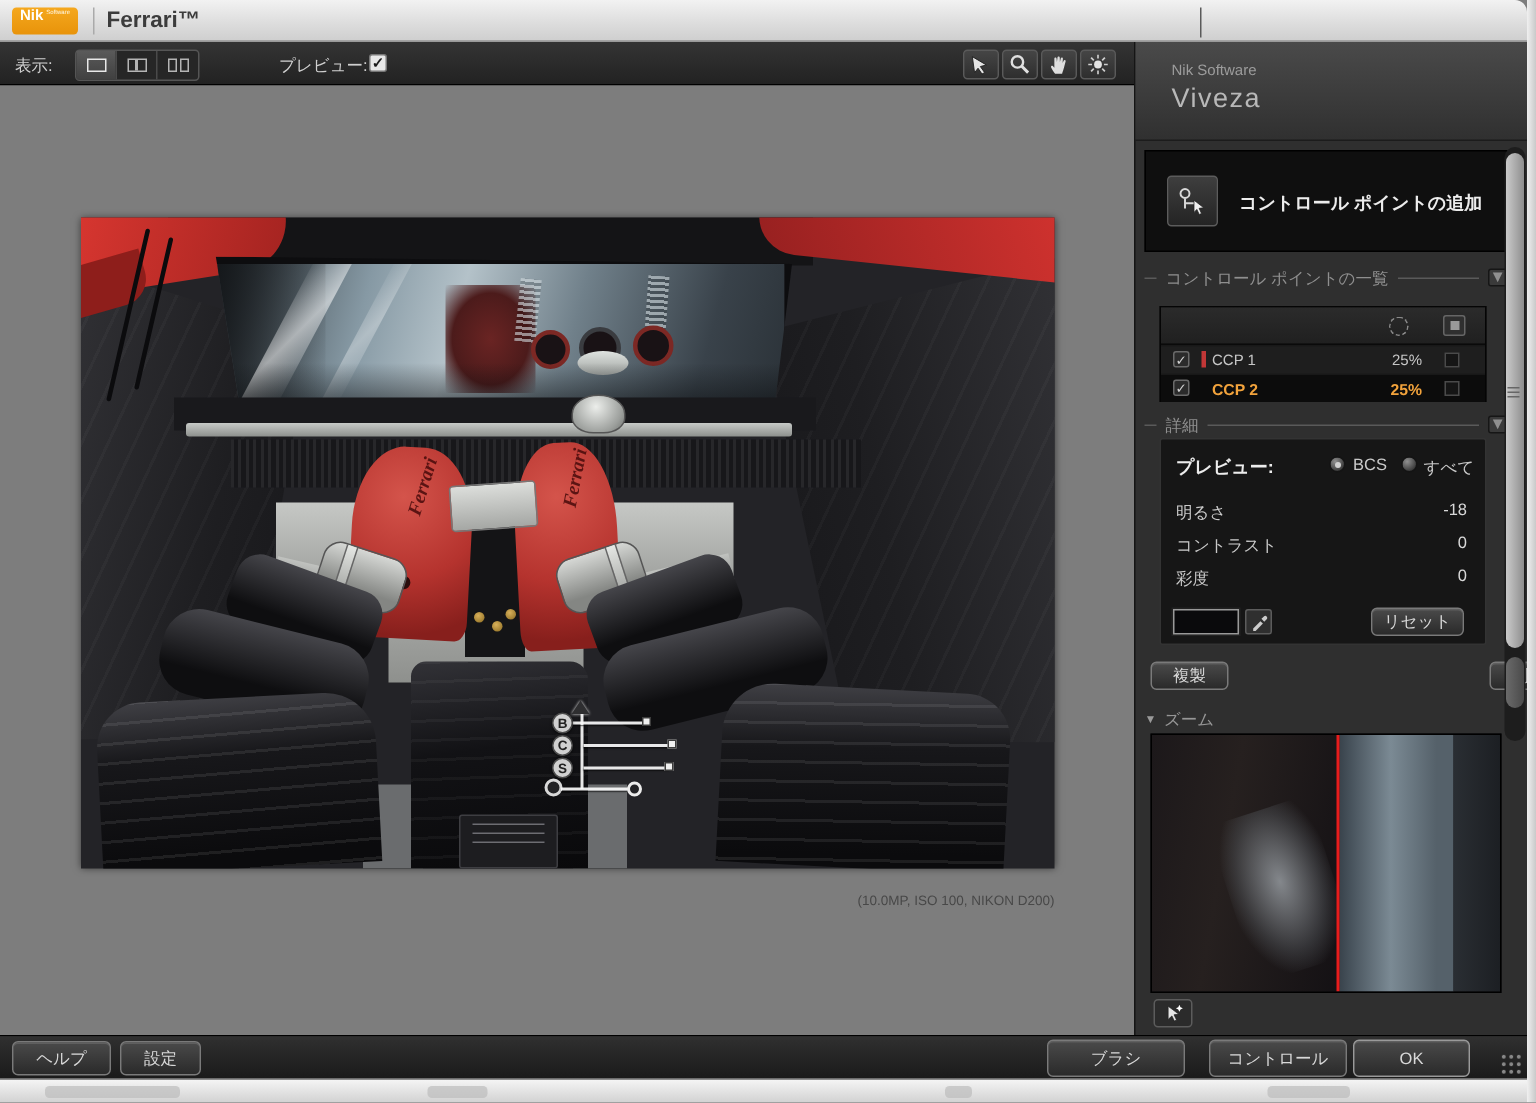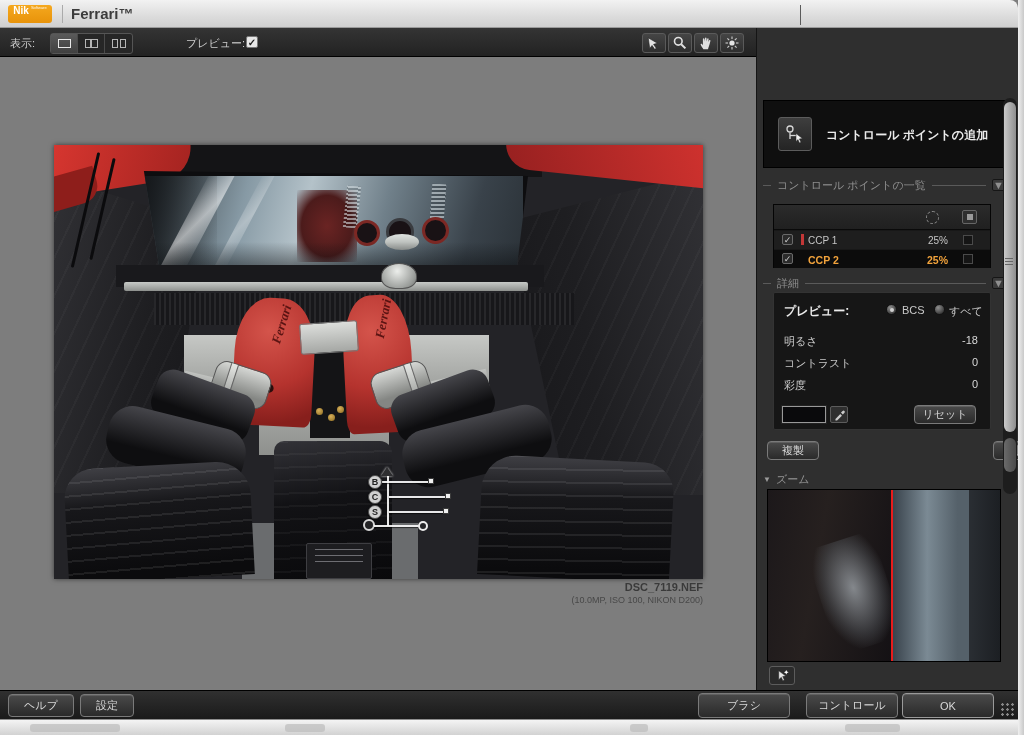--- a/index.html
+++ b/index.html
@@ -337,25 +337,28 @@
       <div class="abs cp-circle" style="left:314px;top:345px;">C</div>
       <div class="abs cp-circle" style="left:314px;top:360px;">S</div>
       <div class="abs cp-handle" style="left:374px;top:333px;"></div>
       <div class="abs cp-handle" style="left:391px;top:348px;"></div>
       <div class="abs cp-handle" style="left:389px;top:363px;"></div>
       <div class="abs cp-dot" style="left:309px;top:374px;"></div>
       <div class="abs cp-line" style="left:320px;top:380px;width:46px;height:1.5px;"></div>
       <div class="abs cp-ring" style="left:364px;top:376px;"></div>
     </div>
 
-    <div class="caption1">DSC_7119.NEF</div>
     <div class="caption2">(10.0MP, ISO 100, NIKON D200)</div>
   </div>
 
   <div class="abs panel">
+    <div class="panel-header">
+      <div class="brand-small">Nik Software</div>
+      <div class="brand-large">Viveza</div>
+    </div>
 
     <div class="sec-add">
       <div class="add-btn">
         <svg width="22" height="22" viewBox="0 0 22 22">
           <circle cx="6" cy="6" r="3" fill="none" stroke="#d8d8d8" stroke-width="1.3"></circle>
           <line x1="6" y1="9.4" x2="6" y2="16" stroke="#d8d8d8" stroke-width="1.3"></line>
           <line x1="6" y1="12.5" x2="14" y2="12.5" stroke="#d8d8d8" stroke-width="1.3"></line>
           <path d="M12 10.5 L18.5 15.5 L15.4 15.9 L17 19.3 L15.5 20 L13.9 16.6 L12 18.6 Z" fill="#f0f0f0" stroke="#222" stroke-width="0.5"></path>
         </svg>
       </div>
@@ -451,21 +454,21 @@
       <div class="pscroll-end"></div>
     </div>
   </div>
 
   <div class="abs footer"></div>
   <div class="btn f-btn abs" style="left:8px;top:694px;width:66px;">ヘルプ</div>
   <div class="btn f-btn abs" style="left:80px;top:694px;width:54px;text-align:center;">設定</div>
   <div class="btn f-btn abs" style="left:698px;top:693px;width:92px;height:25px;">ブラシ</div>
   <div class="abs f-divider"></div>
   <div class="btn f-btn abs" style="left:806px;top:693px;width:92px;height:25px;">コントロール</div>
-  <div class="btn f-btn abs" style="left:902px;top:693px;width:92px;height:25px;border-color:#9a9a9a;">OK</div>
+  <div class="btn f-btn abs" style="left:902px;top:693px;width:78px;height:25px;border-color:#9a9a9a;">OK</div>
   <div class="abs grip"></div>
 
   <div class="abs right-strip"></div>
   <div class="abs bottom-strip"></div>
   <div class="abs bs-shape" style="left:30px;width:90px;"></div>
   <div class="abs bs-shape" style="left:285px;width:40px;"></div>
   <div class="abs bs-shape" style="left:630px;width:18px;"></div>
   <div class="abs bs-shape" style="left:845px;width:55px;"></div>
 
 </div>

